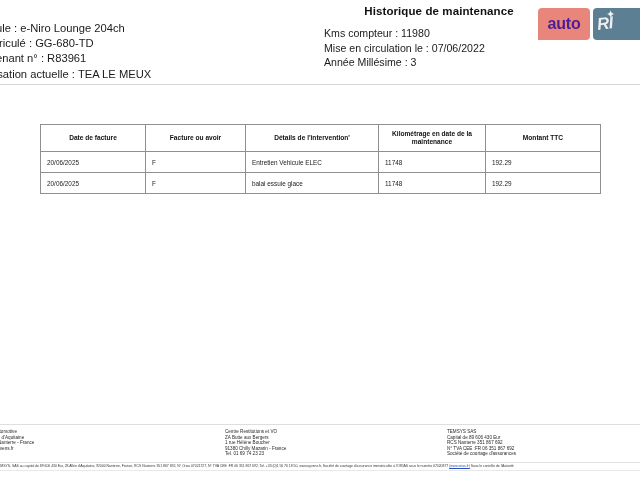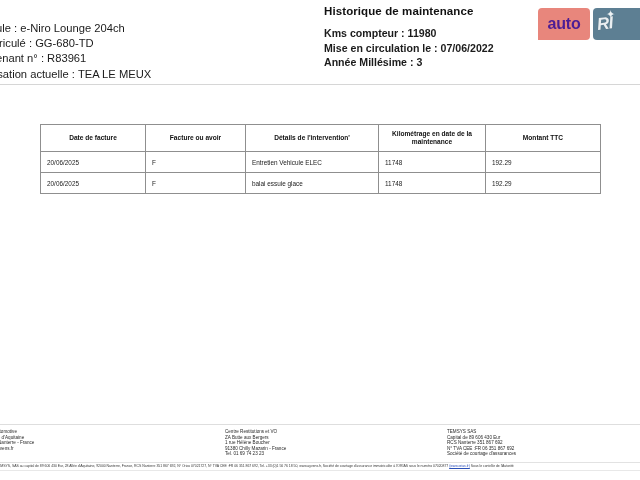--- a/index.html
+++ b/index.html
@@ -41,30 +41,29 @@
   #doc-head {
     position: absolute;
     left: 324px;
     top: 5px;
     width: 230px;
   }
   #doc-title {
     font-size: 11.5px;
     font-weight: bold;
     color: #111;
-    text-align: left;
+    text-align: center;
     margin: 0 0 9px 0;
     letter-spacing: 0.1px;
   }
   #counters {
     font-size: 10.6px;
     line-height: 14.6px;
     color: #1b1b1b;
     white-space: nowrap;
-    font-weight: bold;
   }
   #counters .line { display: block; }
 
   
   #brand-logo {
     position: absolute;
     left: 538px;
     top: 8px;
     height: 32px;
     display: flex;

